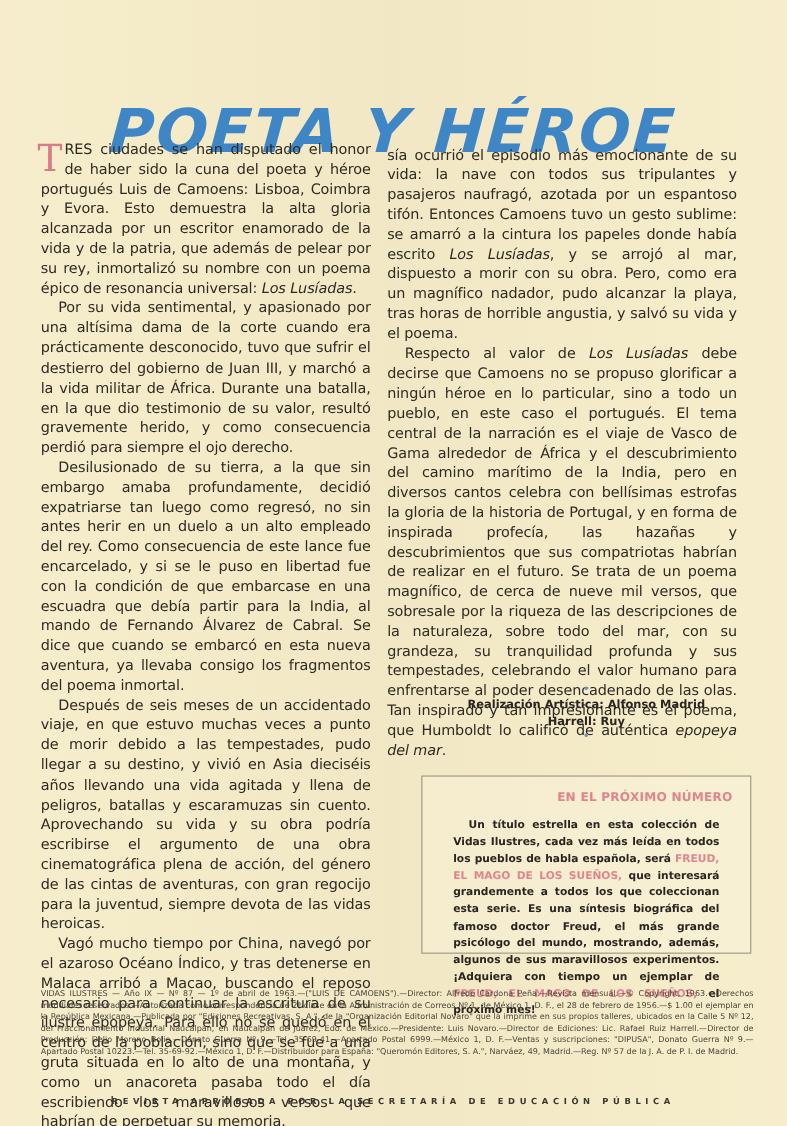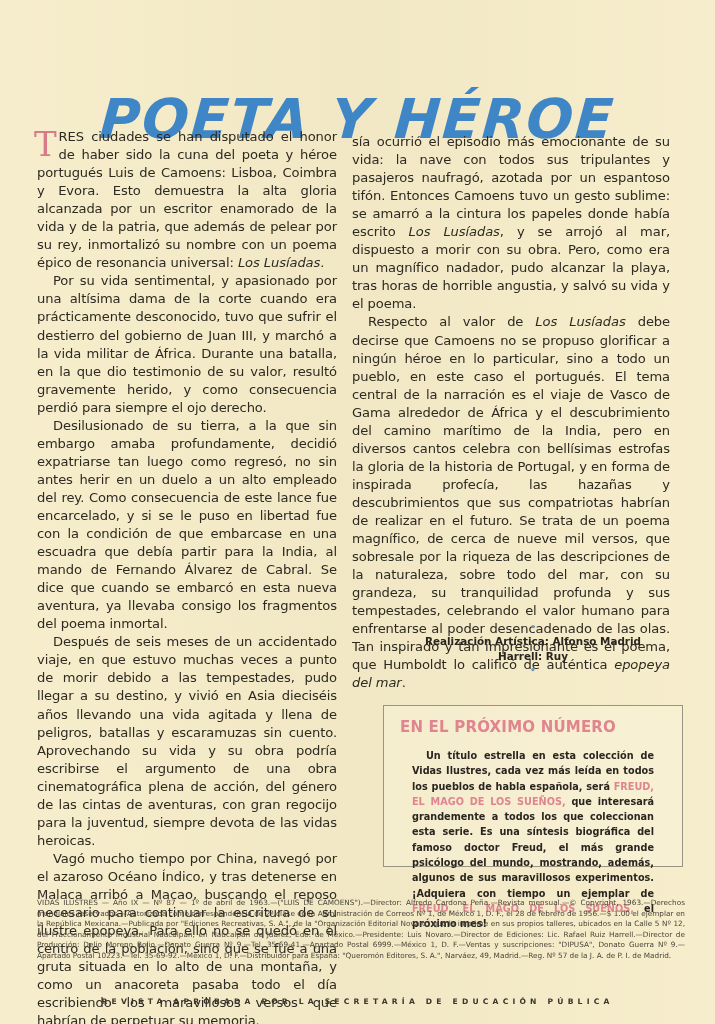--- a/index.html
+++ b/index.html
@@ -34,21 +34,21 @@
     position: absolute; left: 383px; top: 620px; width: 300px; text-align: center;
     font-weight: bold; font-size: 10.4px; line-height: 14.5px; color: #2a2520;
   }
   .dot { color: #6b97c3; font-size: 9px; line-height: 14px; }
   .nextbox {
     position: absolute; left: 383px; top: 705px; width: 300px; height: 162px;
     border: 1px solid #9a9482; box-sizing: border-box; padding: 12px 16px 0 16px;
     background: rgba(255,252,235,0.25);
   }
   .nextbox h3 {
-    margin: 0 0 10px 0; text-align: left; font-size: 15px; font-weight: bold;
+    margin: 0 0 10px 0; text-align: right; font-size: 11px; font-weight: bold;
     color: #e0848f; letter-spacing: 0.2px;
   }
   .nextbox p {
     margin: 12px; text-indent: 14px; text-align: justify; font-size: 9.7px;
     line-height: 15.3px; font-weight: bold; color: #2a2520;
   }
   .pink { color: #e0848f; }
   .imprint {
     position: absolute; left: 37px; top: 885px; width: 648px;
     font-size: 7.3px; line-height: 10.5px; text-align: justify; color: #4a453a; margin-top: 13px;

